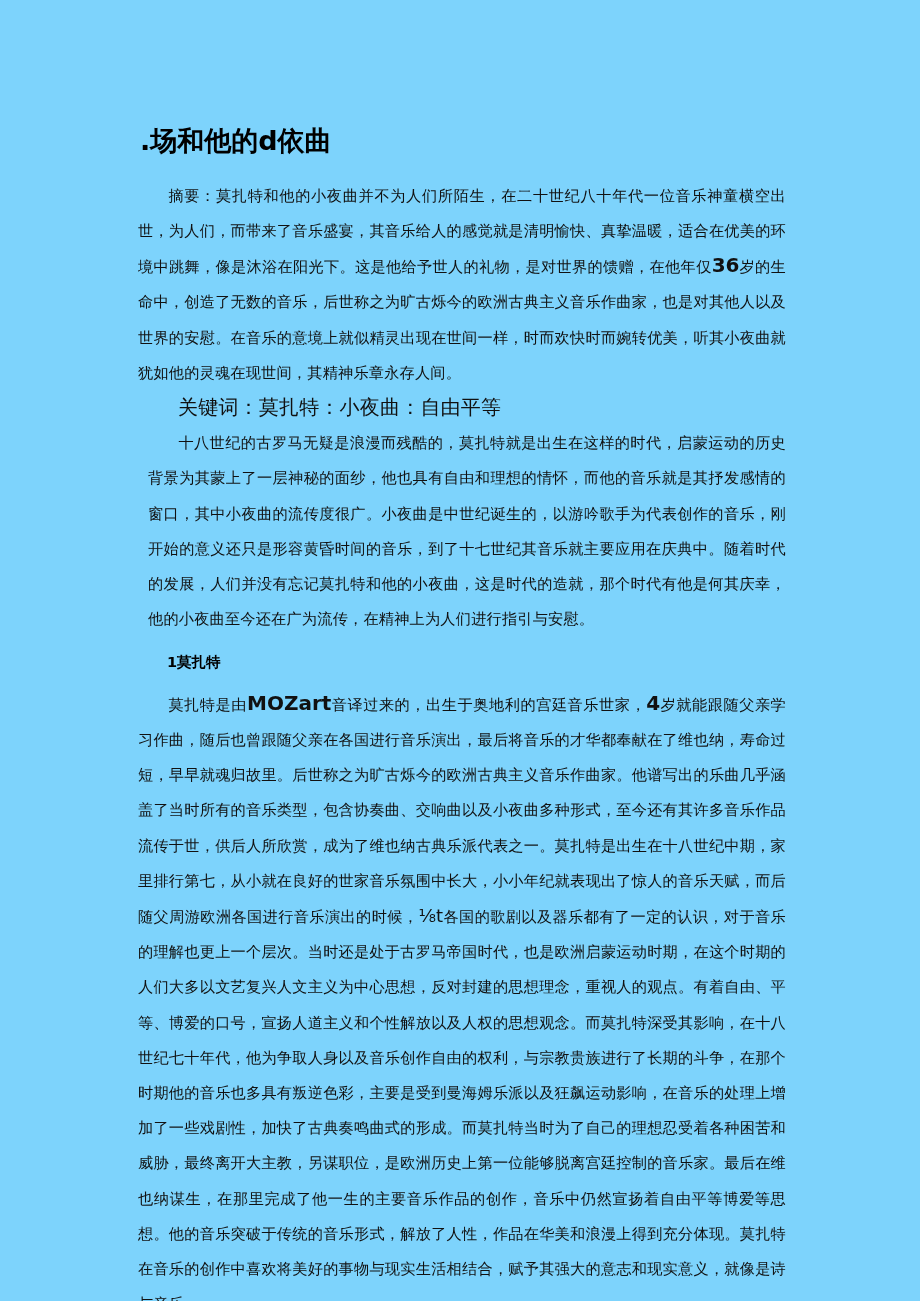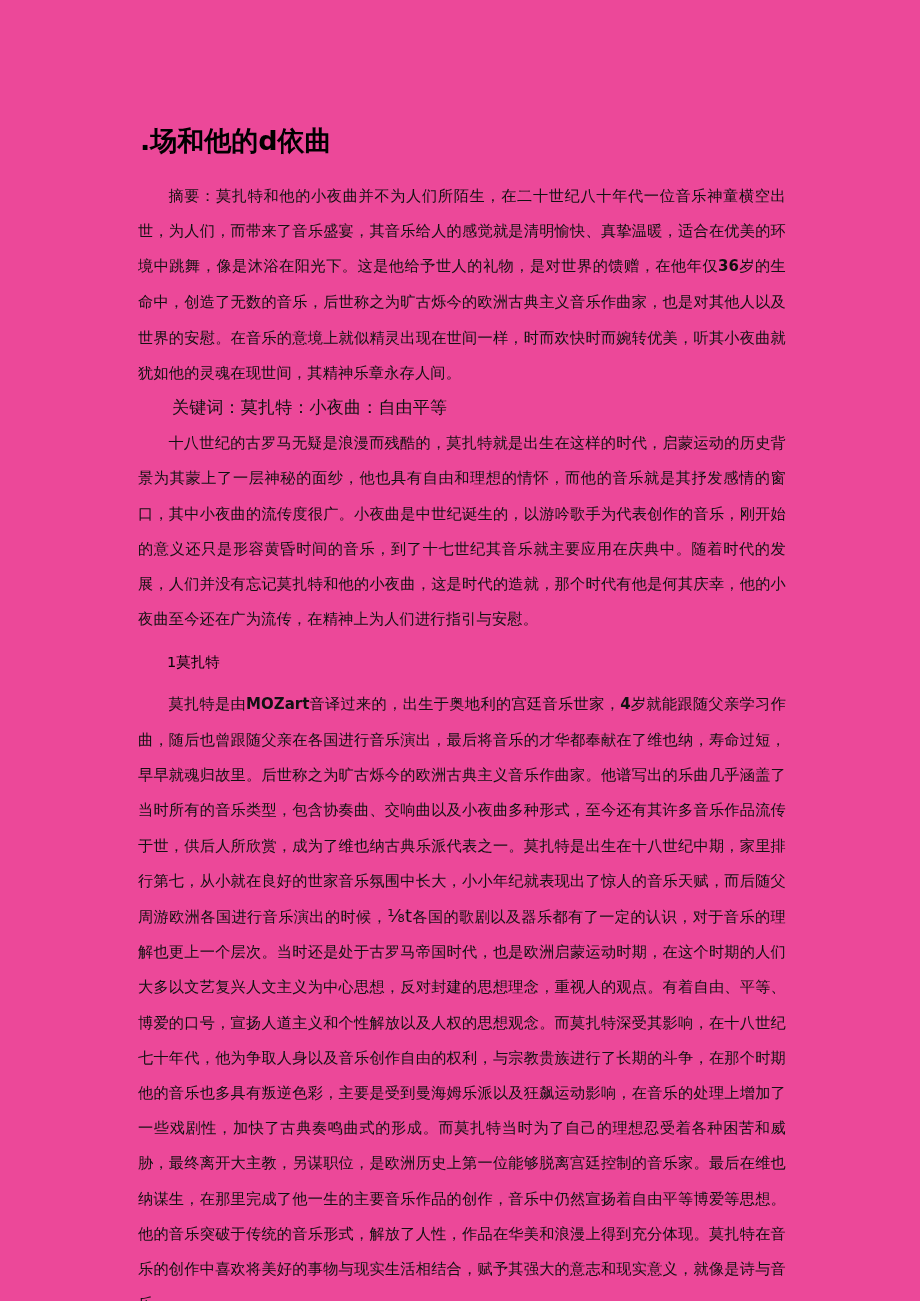--- a/index.html
+++ b/index.html
@@ -11,21 +11,21 @@
   body {
     font-family: "Liberation Serif", "DejaVu Serif", serif;
     color: #000000;
     -webkit-font-smoothing: antialiased;
   }
   .page {
     position: relative;
     width: 920px;
     height: 1301px;
     margin: 0 auto;
-    background: #ec4899;
+    background: #7dd3fc;
     overflow: hidden;
     box-sizing: border-box;
   }
   .content {
     position: absolute;
     left: 138px;
     top: 0;
     width: 648px;
   }
   
@@ -51,45 +51,46 @@
     letter-spacing: 0.2px;
     color: #111;
   }
   .para.indent {
     text-indent: 2em;
   }
   .abstract-block {
     margin-top: 22px;
   }
   .keywords {
-    font-size: 17px;
+    font-size: 20px;
     line-height: 35.2px;
     margin: 0;
     text-indent: 2em;
     color: #111;
     letter-spacing: 0.2px;
   }
   .intro-block {
     margin-top: 0px;
+    margin-left: 10px;
   }
   
   .section-heading {
     font-family: "DejaVu Sans", "Liberation Sans", sans-serif;
     font-size: 14.5px;
-    font-weight: 400;
+    font-weight: 700;
     line-height: 1.2;
     margin: 18px 0 14px 0;
     text-indent: 2em;
     color: #000;
   }
   
   .lat {
     font-family: "DejaVu Sans", "Liberation Sans", sans-serif;
     font-weight: 700;
-    font-size: 15px;
+    font-size: 20px;
     letter-spacing: 0;
   }
   .frac {
     font-family: "DejaVu Sans", "Liberation Sans", sans-serif;
     font-weight: 400;
     font-size: 18px;
   }
   .body-block {
     margin-top: 0px;
   }

